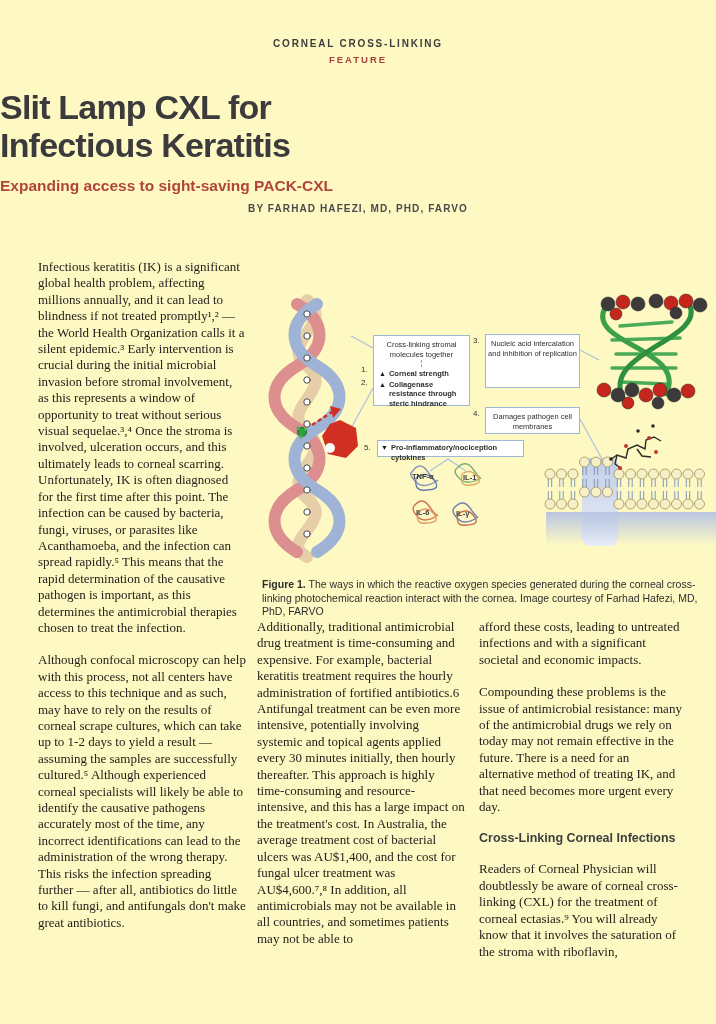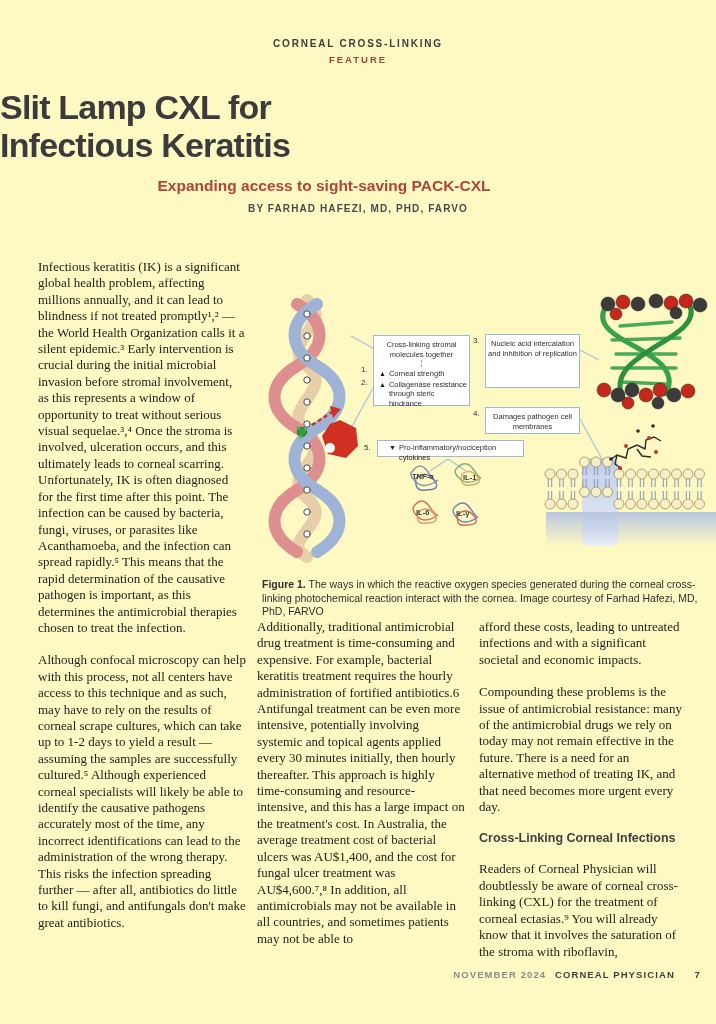--- a/index.html
+++ b/index.html
@@ -5,38 +5,38 @@
   html,body{margin:0;padding:0;background:#e9e9e9;}
   #page{position:relative;width:716px;height:1024px;background:#fef9c3;overflow:hidden;
         font-family:"Liberation Serif",serif;color:#26211d;}
   
   .kicker{position:absolute;top:38px;left:0;width:716px;text-align:center;
           font:bold 10px "Liberation Sans",sans-serif;letter-spacing:1.8px;color:#3d3c3e;}
   .kicker-tag{position:absolute;top:54px;left:0;width:716px;text-align:center;
           font:bold 9.5px "Liberation Sans",sans-serif;letter-spacing:2px;color:#a8403d;}
   .title{position:absolute;top:88px;left:0;width:716px;
           font:800 34px/38px "Liberation Sans",sans-serif;letter-spacing:-0.8px;color:#3b3a3c;}
-  .subtitle{position:absolute;top:177px;left:0;width:648px;text-align:center;
+  .subtitle{position:absolute;top:177px;left:0;width:648px;
           font:bold 15.5px "Liberation Sans",sans-serif;color:#b0443c;}
   .byline{position:absolute;top:203px;left:0;width:716px;text-align:center;
           font:bold 10px "Liberation Sans",sans-serif;letter-spacing:1.1px;color:#4a4a4c;}
   
   .col{position:absolute;width:208px;font-size:13px;line-height:16.4px;}
   .col p{margin:0 0 16px 0;}
   #col1{left:38px;top:259px;}
   #col2{left:257px;top:619px;}
   #col3{left:479px;top:619px;}
   .subhead{font:bold 12.5px "Liberation Sans",sans-serif;color:#3e3e40;margin:0 0 3px 0;}
   
   #figure{position:absolute;left:252px;top:262px;width:464px;height:312px;}
   #figart{position:absolute;left:0;top:0;}
   .figbox{position:absolute;border:1px solid #9db7d6;background:#fff;box-sizing:border-box;
           font:7.5px/9.5px "Liberation Sans",sans-serif;color:#2e2e2e;text-align:center;padding:4px 2px;}
   .fignum{position:absolute;font:8px "Liberation Sans",sans-serif;color:#2e2e2e;}
-  .figitem{display:flex;gap:3px;text-align:left;margin:1.5px 0 0 3px;align-items:flex-start;}
+  .figitem{display:flex;gap:3px;text-align:left;margin:1.5px 0 0 3px;align-items:flex-start;font-weight:bold;}
   .arr{font-size:7px;line-height:9.5px;color:#1c1c1c;}
   .dash-arrow{width:0;height:7px;border-left:1px dashed #7a9cc4;margin:1px auto 1px auto;}
   .cytolabel{position:absolute;font:bold 7.5px "Liberation Sans",sans-serif;color:#3a3a3a;}
   .caption{position:absolute;left:262px;top:578px;width:436px;
            font:10.5px/13.5px "Liberation Sans",sans-serif;color:#2e2e2e;}
   .caption b{font-weight:bold;}
   
   #footer{position:absolute;left:0;top:969px;width:701px;text-align:right;
           font:bold 9.5px "Liberation Sans",sans-serif;letter-spacing:1.1px;}
   #footer .issue{color:#8a8a8a;margin-right:5px;}
@@ -292,36 +292,31 @@
     <div class="figbox" style="left:233px;top:72px;width:95px;height:54px;">
       <span>Nucleic acid intercalation and inhibition of replication</span>
     </div>
 
     <span class="fignum" style="left:221px;top:147px;">4.</span>
     <div class="figbox" style="left:233px;top:145px;width:95px;height:27px;">
       <span>Damages pathogen cell membranes</span>
     </div>
 
     <span class="fignum" style="left:112px;top:181px;">5.</span>
-    <div class="figbox" style="left:125px;top:178px;width:147px;height:17px;padding:2px 11px;">
+    <div class="figbox" style="left:125px;top:178px;width:147px;height:17px;padding:2px 3px;">
       <div class="figitem" style="margin:0;">
         <span class="arr">▼</span>
         <span>Pro-inflammatory/nociception cytokines</span>
       </div>
     </div>
 
     <span class="cytolabel" style="left:160px;top:210px;">TNF-α</span>
     <span class="cytolabel" style="left:211px;top:211px;">IL-1</span>
     <span class="cytolabel" style="left:164px;top:246px;">IL-6</span>
     <span class="cytolabel" style="left:204px;top:247px;text-align:right;">IL-γ</span>
   </div>
 
   <div class="caption">
     <b>Figure 1.</b>
     <span>The ways in which the reactive oxygen species generated during the corneal cross-linking photochemical reaction interact with the cornea. Image courtesy of Farhad Hafezi, MD, PhD, FARVO</span>
   </div>
 
-  <div id="footer">
-    <span class="issue">NOVEMBER 2024</span>
-    <span class="pub">CORNEAL PHYSICIAN</span>
-    <span class="pagenum">7</span>
-  </div>
 </div>
 
 </body></html>

